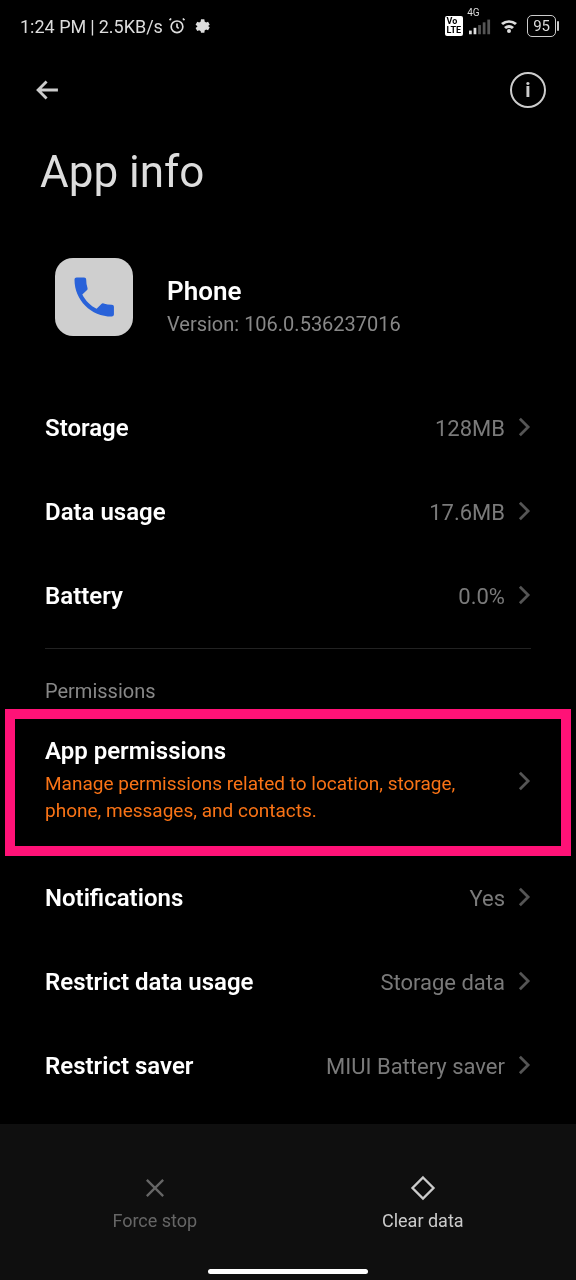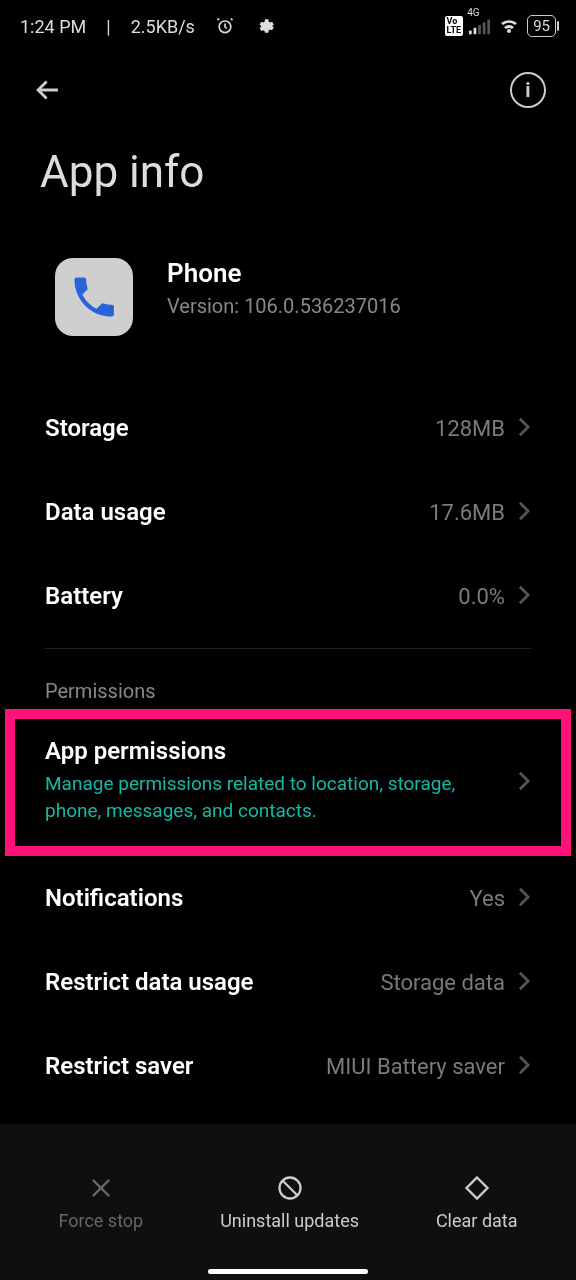--- a/index.html
+++ b/index.html
@@ -6,43 +6,43 @@
     body {
       width: 576px; height: 1280px;
       background: #000; color: #fff;
       font-family: -apple-system, BlinkMacSystemFont, 'Segoe UI', Roboto, sans-serif;
       overflow: hidden; position: relative;
     }
     .status-bar {
       display: flex; justify-content: space-between; align-items: center;
       padding: 8px 20px; height: 52px; font-size: 18px; color: #ddd;
     }
-    .status-left { display: flex; align-items: center; gap: 20px; }
+    .status-left { display: flex; align-items: center; gap: 4px; }
     .status-right { display: flex; align-items: center; gap: 6px; }
     .status-icon { display: inline-flex; align-items: center; }
     .header-bar {
       display: flex; justify-content: space-between; align-items: center;
       padding: 20px 30px 10px;
     }
     .back-btn { width: 36px; height: 36px; display: flex; align-items: center; justify-content: center; cursor: pointer; }
     .info-btn { width: 36px; height: 36px; border: 2.5px solid #ccc; border-radius: 50%; display: flex; align-items: center; justify-content: center; cursor: pointer; font-size: 20px; font-weight: bold; color: #ccc; }
     .page-title { font-size: 44px; font-weight: 400; padding: 28px 40px 60px; color: #ddd; }
-    .app-header { display: flex; align-items: flex-start; padding: 0 55px 50px;}
+    .app-header { display: flex; align-items: flex-end; padding: 0 55px 50px;}
     .app-icon {
       width: 78px; height: 78px; background: #cfcfcf; border-radius: 18px;
       display: flex; align-items: center; justify-content: center; margin-right: 34px;
     }
     .app-name { font-size: 26px; font-weight: 600; color: #fff; margin-bottom: 6px; }
     .app-version { font-size: 20px; color: #888; }
     .list-item {
       display: flex; justify-content: space-between; align-items: center;
       padding: 28px 45px; cursor: pointer;
     }
     .list-item .label-main { font-size: 24px; font-weight: 600; color: #fff; }
-    .list-item .label-sub { font-size: 19px; color: #14b8a6; margin-top: 6px; line-height: 1.4; max-width: 420px; }
+    .list-item .label-sub { font-size: 19px; color: #f97316; margin-top: 6px; line-height: 1.4; max-width: 420px; }
     .list-item .value { font-size: 22px; color: #7a7a7a; margin-right: 12px; }
     .list-right { display: flex; }
     .chevron { color: #666; }
     .divider { height: 1px; background: #222; margin: 10px 45px; }
     .section-title { font-size: 20px; color: #888; padding: 20px 45px 6px; }
     .highlight {
       border: 10px solid #ff1277;
       margin: 0 5px;
     }
     .highlight .list-item { padding: 18px 30px 22px; }
@@ -217,25 +217,18 @@
 
 <div class="bottom-bar">
   <div class="bottom-btn disabled">
     <svg width="28" height="28" viewBox="0 0 24 24" fill="none" stroke="#666" stroke-width="2">
         <path d="M5 5l14 14M19 5L5 19"></path>
       </svg>
     <span>Force stop</span>
   </div>
   <div class="bottom-btn">
     <svg width="28" height="28" viewBox="0 0 24 24" fill="none" stroke="#ccc" stroke-width="2">
-        <circle cx="12" cy="12" r="9"></circle>
-        <path d="M6 6l12 12"></path>
-      </svg>
-    <span>Uninstall updates</span>
-  </div>
-  <div class="bottom-btn">
-    <svg width="28" height="28" viewBox="0 0 24 24" fill="none" stroke="#ccc" stroke-width="2">
         <path d="M12 3l9 9-9 9-9-9z"></path>
       </svg>
     <span>Clear data</span>
   </div>
   <div class="home-indicator"></div>
 </div>
 
 </body></html>

